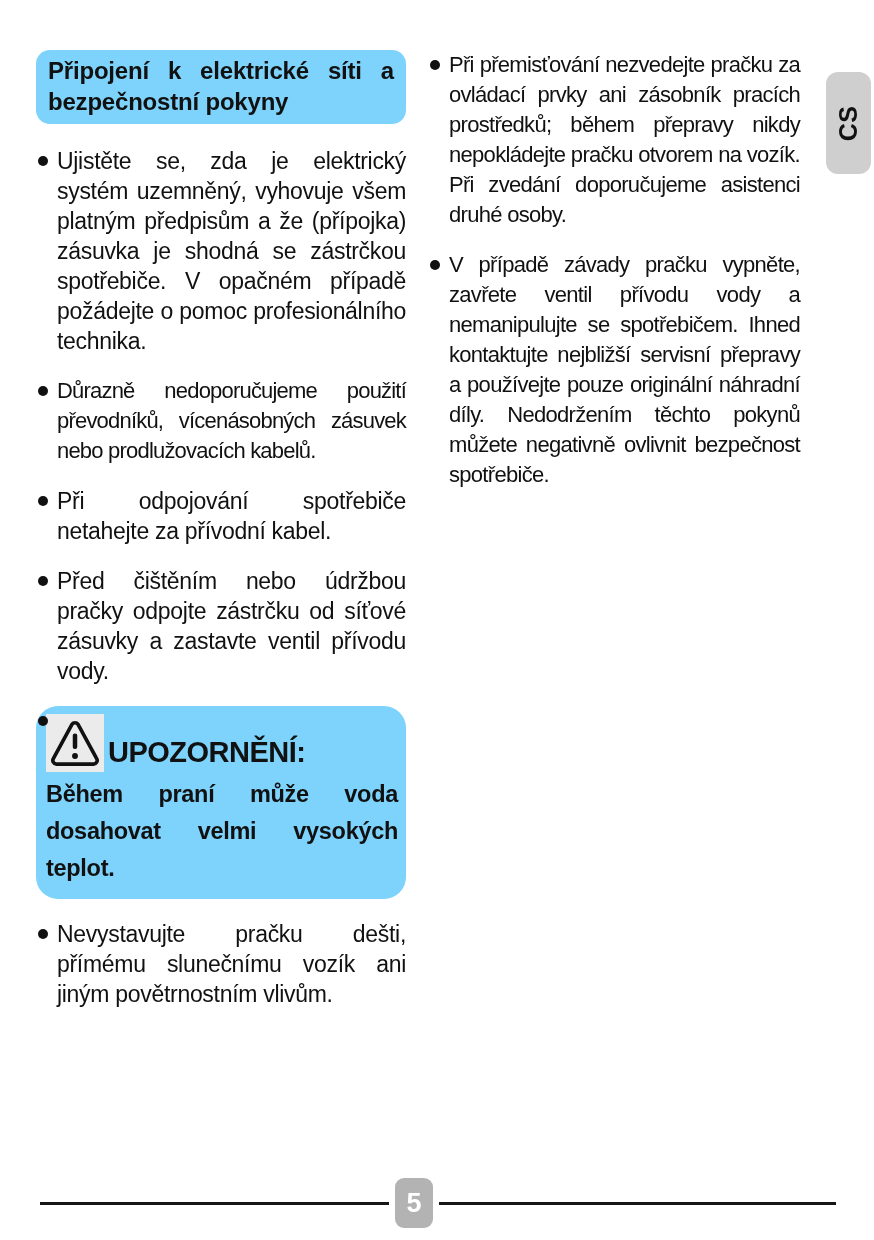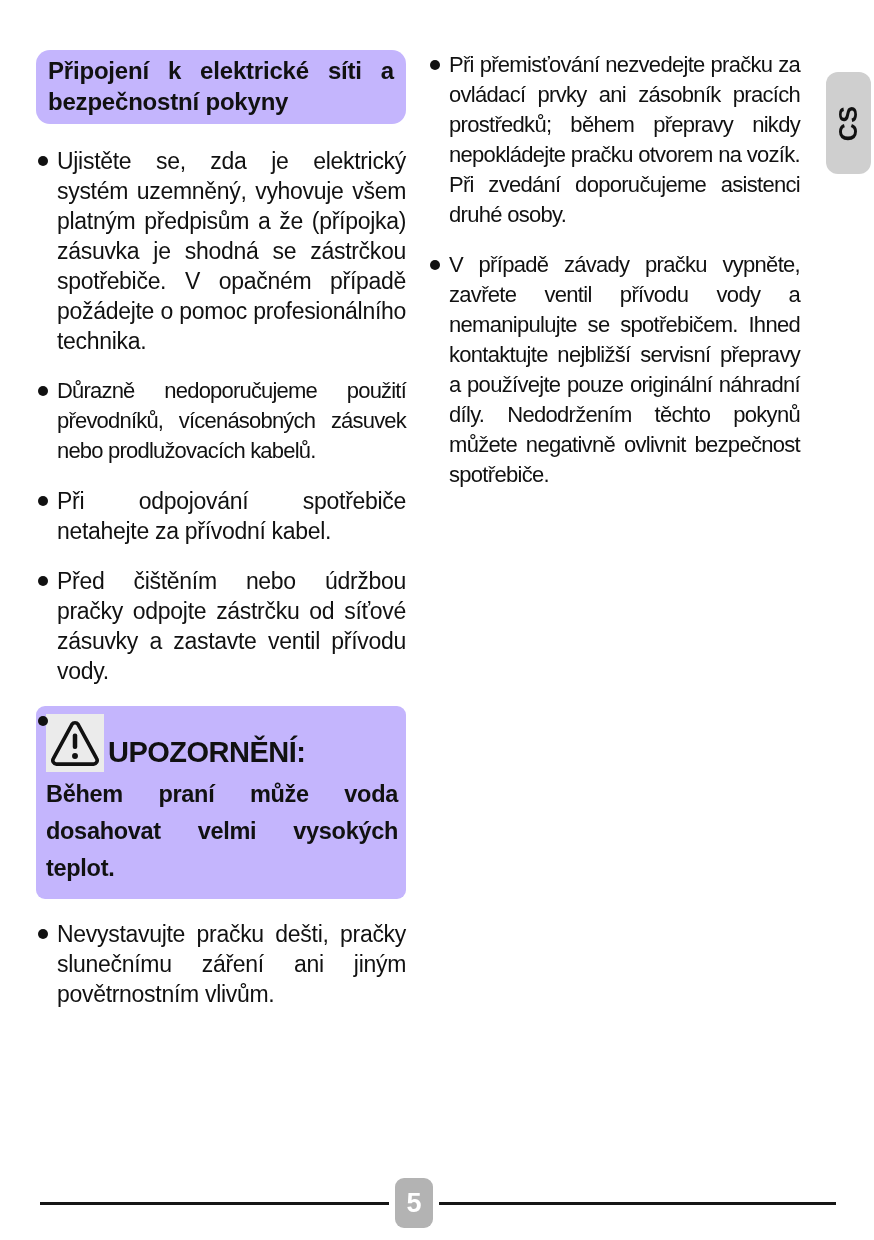--- a/index.html
+++ b/index.html
@@ -13,21 +13,21 @@
     overflow: hidden;
   }
   .content {
     display: flex;
     padding: 50px 0 0 36px;
   }
   .col-left { width: 370px; margin-right: 22px; }
   .col-right { width: 372px; }
 
   .title-box {
-    background: #c4b5fd;
+    background: #7dd3fc;
     border-radius: 14px;
     padding: 5px 12px 7px 12px;
     font-weight: bold;
     font-size: 24px;
     line-height: 31px;
     text-align: justify;
     letter-spacing: -0.2px;
     margin-bottom: 22px;
   }
 
@@ -52,22 +52,22 @@
   .bullet.narrow {
     font-size: 22px;
     letter-spacing: -0.8px;
   }
   .col-right .bullet {
     font-size: 22px;
     letter-spacing: -0.7px;
   }
 
   .warning-box {
-    background: #c4b5fd;
-    border-radius: 9px;
+    background: #7dd3fc;
+    border-radius: 22px;
     padding: 8px 8px 12px 10px;
     margin: 8px 0 20px 0;
   }
   .warning-head {
     display: flex;
     align-items: flex-end;
     gap: 4px;
   }
   .warning-icon-bg {
     width: 58px;
@@ -191,21 +191,21 @@
               <circle cx="30" cy="42" r="3.4" fill="#111"></circle>
             </svg>
           </span>
           <span class="warning-title">UPOZORNĚNÍ:</span>
         </div>
         <div class="warning-text">Během praní může voda dosahovat velmi vysokých teplot.</div>
       </div>
 
       <div class="bullet">
         <span class="dot"></span>
-        <span>Nevystavujte pračku dešti, pračky slunečnímu záření ani jiným povětrnostním vlivům.</span>
+        <span>Nevystavujte pračku dešti, přímému slunečnímu vozík ani jiným povětrnostním vlivům.</span>
       </div>
 
     </div>
 
     <div class="col-right">
 
       <div class="bullet">
         <span class="dot"></span>
         <span>Při přemisťování nezvedejte pračku za ovládací prvky ani zásobník pracích prostředků; během přepravy nikdy nepokládejte pračku otvorem na vozík. Při zvedání doporučujeme asistenci druhé osoby.</span>
       </div>

